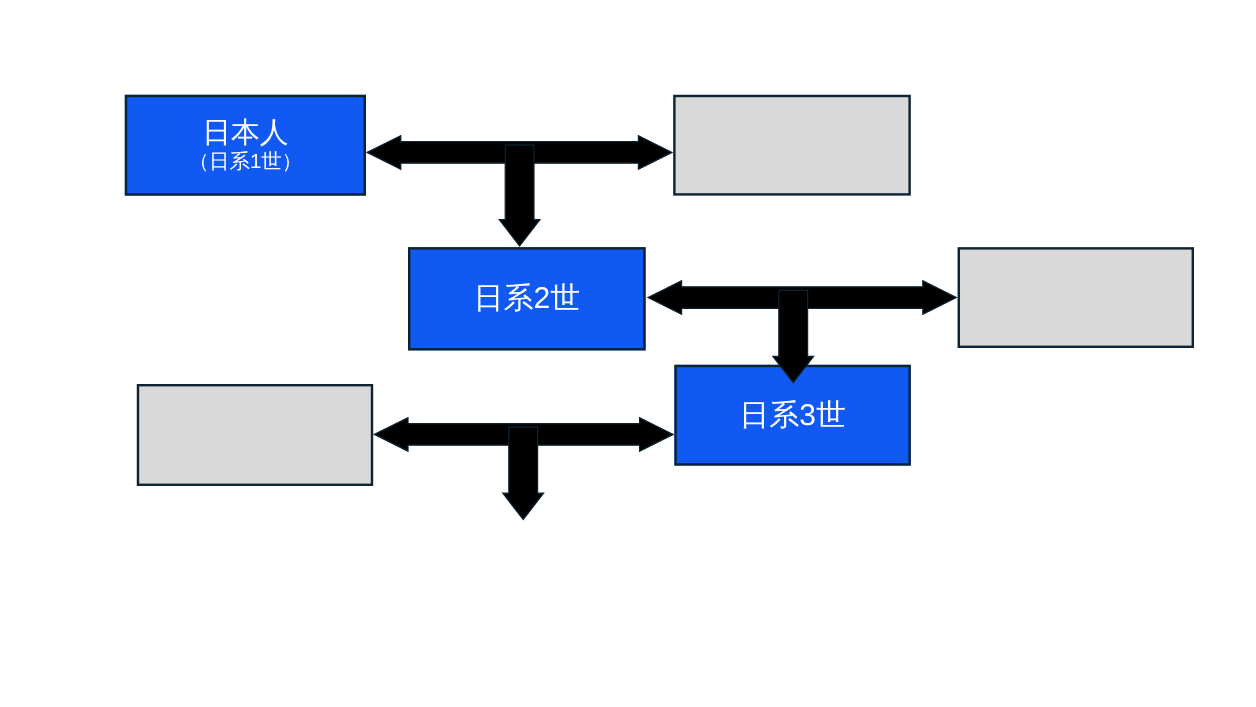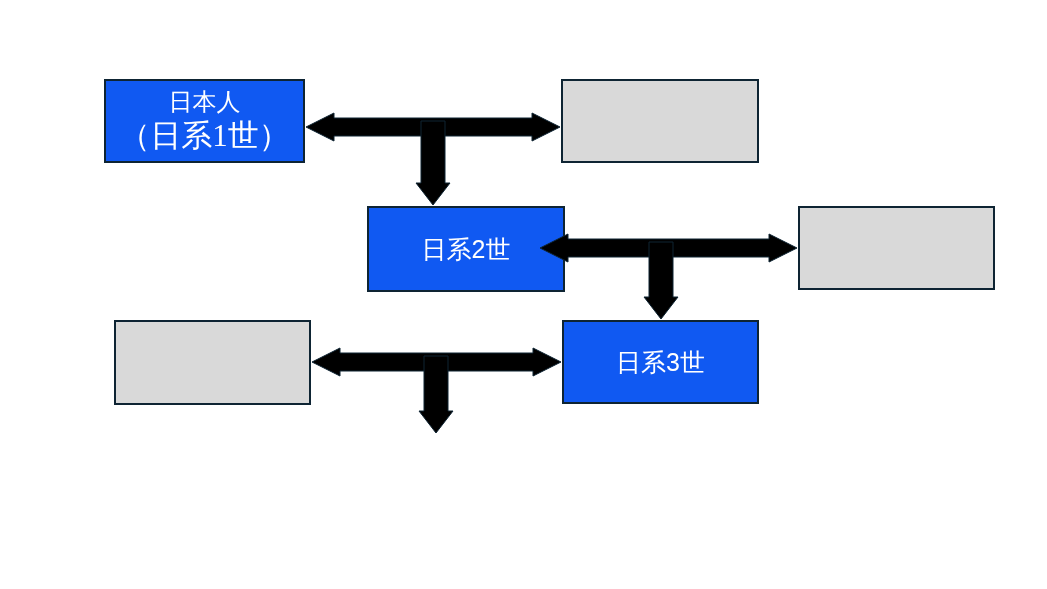--- a/index.html
+++ b/index.html
@@ -28,33 +28,32 @@
   .node.blue {
     background: #1059f2;
     color: #ffffff;
     font-size: 25px;
     line-height: 1.22;
   }
   .node.gray {
     background: #d9d9d9;
   }
   .node .line2 {
-    font-size: 31px;
-    font-family: Liberation Serif, serif;
+    font-size: 17px;
   }
   .line1 {
     font-size: 24px;
   }
   
   #node-gen1   { left: 104px; top:  79px; width: 201px; height: 84px; }
   #node-sp1    { left: 561px; top:  79px; width: 198px; height: 84px; }
-  #node-gen2   { left: 340px; top: 206px; width: 198px; height: 86px; margin-left: 27px; }
+  #node-gen2   { left: 340px; top: 206px; width: 198px; height: 86px; }
   #node-sp2    { left: 798px; top: 206px; width: 197px; height: 84px; }
   #node-sp3    { left: 114px; top: 320px; width: 197px; height: 85px; }
-  #node-gen3   { left: 562px; top: 320px; width: 197px; height: 84px; }
+  #node-gen3   { left: 562px; top: 304px; width: 197px; height: 84px; }
   #node-gen4   { left: 333px; top: 434px; width: 204px; height: 85px; }
   .connector-overlay {
     position: absolute;
     left: 0; top: 0;
     width: 1047px;
     height: 589px;
     pointer-events: none;
   }
   .arrow {
     fill: #000000;

